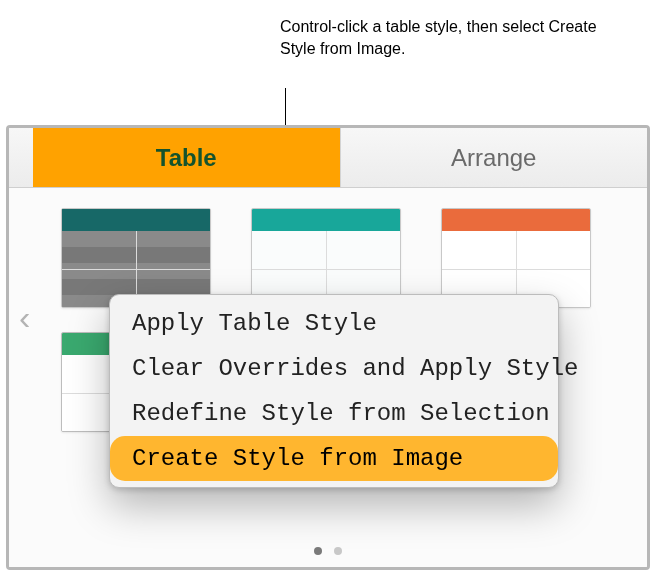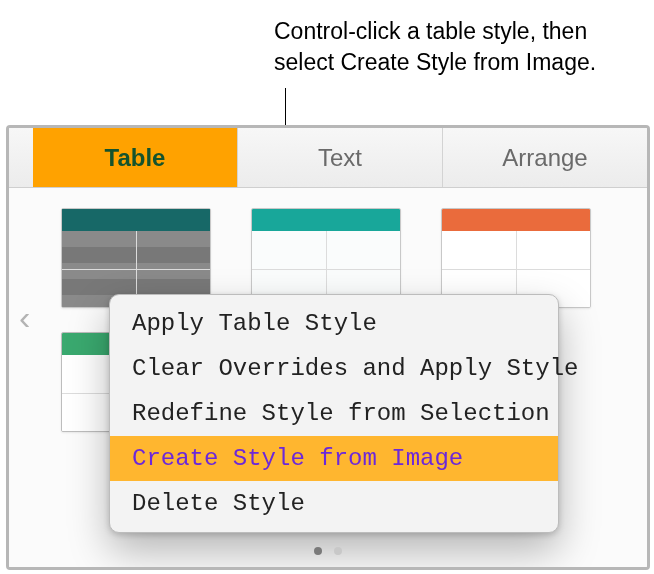--- a/index.html
+++ b/index.html
@@ -8,23 +8,23 @@
       background: #fff;
       width: 654px;
       height: 574px;
       position: relative;
       overflow: hidden;
     }
 
     .callout {
       position: absolute;
       top: 16px;
-      left: 274px;
+      left: 280px;
       width: 350px;
-      font-size: 23px;
+      font-size: 16px;
       line-height: 1.35;
       color: #000;
     }
     .callout-line {
       position: absolute;
       left: 285px;
       top: 88px;
       width: 1px;
       height: 150px;
       background: #000;
@@ -147,21 +147,22 @@
     }
     .menu-item {
       font-size: 24px;
       color: #222;
       padding: 9px 22px;
       cursor: pointer;
       white-space: nowrap;
     }
     .menu-item.highlight {
       background: #ffb62f;
-      color: #6d28d9;
+      color: #000000;
+      border-radius: 15px;
     }
 
     .pager-dots {
       position: absolute;
       bottom: 12px;
       left: 0; right: 0;
       display: flex;
       justify-content: center;
       gap: 12px;
     }
@@ -179,23 +180,20 @@
 </div>
 <div class="callout-line"></div>
 
 <div class="panel">
 
   <div class="tabs">
     <div class="tab active">
       <span>Table</span>
     </div>
     <div class="tab">
-      <span>Text</span>
-    </div>
-    <div class="tab">
       <span>Arrange</span>
     </div>
   </div>
 
   <div class="styles-area">
 
     <div class="nav-chevron">‹</div>
 
     <div class="thumb-grid">
       <div class="thumb thumb-a">
@@ -222,23 +220,20 @@
       </div>
       <div class="menu-item">
         <span>Clear Overrides and Apply Style</span>
       </div>
       <div class="menu-item">
         <span>Redefine Style from Selection</span>
       </div>
       <div class="menu-item highlight">
         <span>Create Style from Image</span>
       </div>
-      <div class="menu-item">
-        <span>Delete Style</span>
-      </div>
     </div>
 
     <div class="pager-dots">
       <div class="dot active"></div>
       <div class="dot"></div>
     </div>
 
   </div>
 </div>
 

